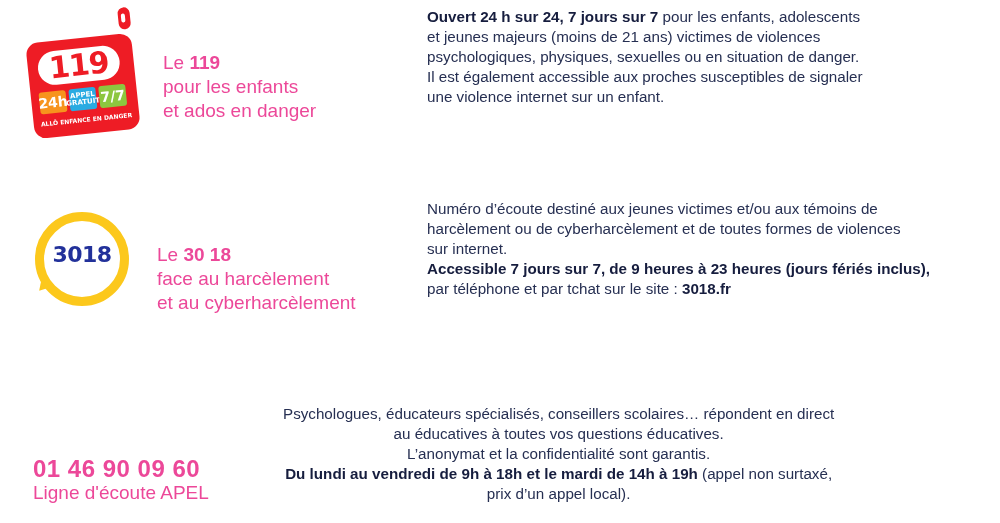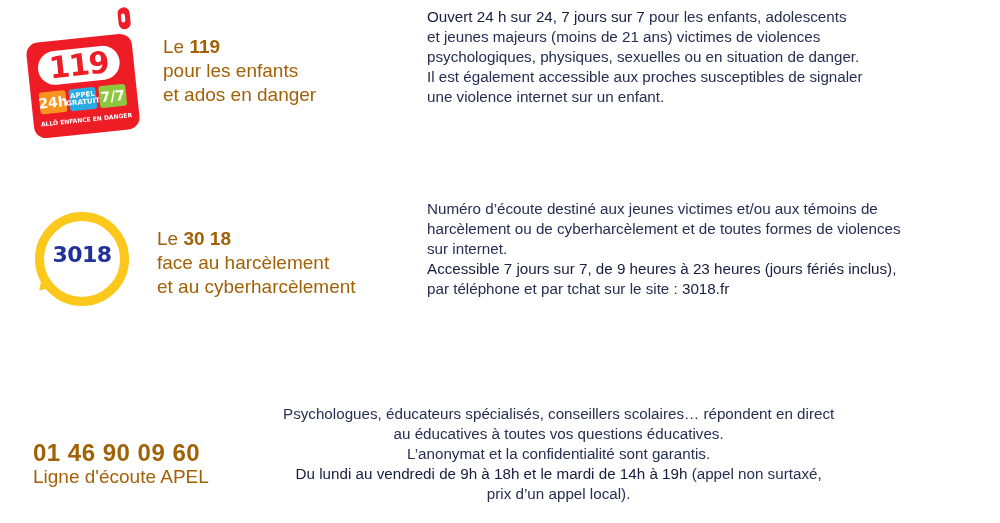--- a/index.html
+++ b/index.html
@@ -84,37 +84,38 @@
     .logo3018 .num {
       position: absolute; left: 14px; top: 30px; width: 76px;
       text-align: center; color: #22319a; font-weight: bold;
       font-size: 22px; letter-spacing: -0.5px;
       font-family: "DejaVu Sans", sans-serif;
     }
 
     
     .heading {
       position: absolute;
-      color: #a16207;
+      color: #ec4899;
       font-size: 19px;
       line-height: 24px;
+      margin-top: 16px;
     }
     .heading b { font-weight: bold; }
     .phone-number {
       font-weight: bold; font-size: 24px; letter-spacing: 0.5px;
     }
 
     
     .desc {
       position: absolute;
       color: #262f52;
       font-size: 15.2px;
       line-height: 20px;
     }
-    .desc .strong { font-weight: normal; color: #161d3e; }
+    .desc .strong { font-weight: bold; color: #161d3e; }
   </style>
 </head>
 <body>
 
 <div class="section" style="top:0;height:160px;">
   <div class="logo119">
     <div class="antenna"></div>
     <div class="antenna-dot"></div>
     <div class="pill">119</div>
     <div class="tiles">

